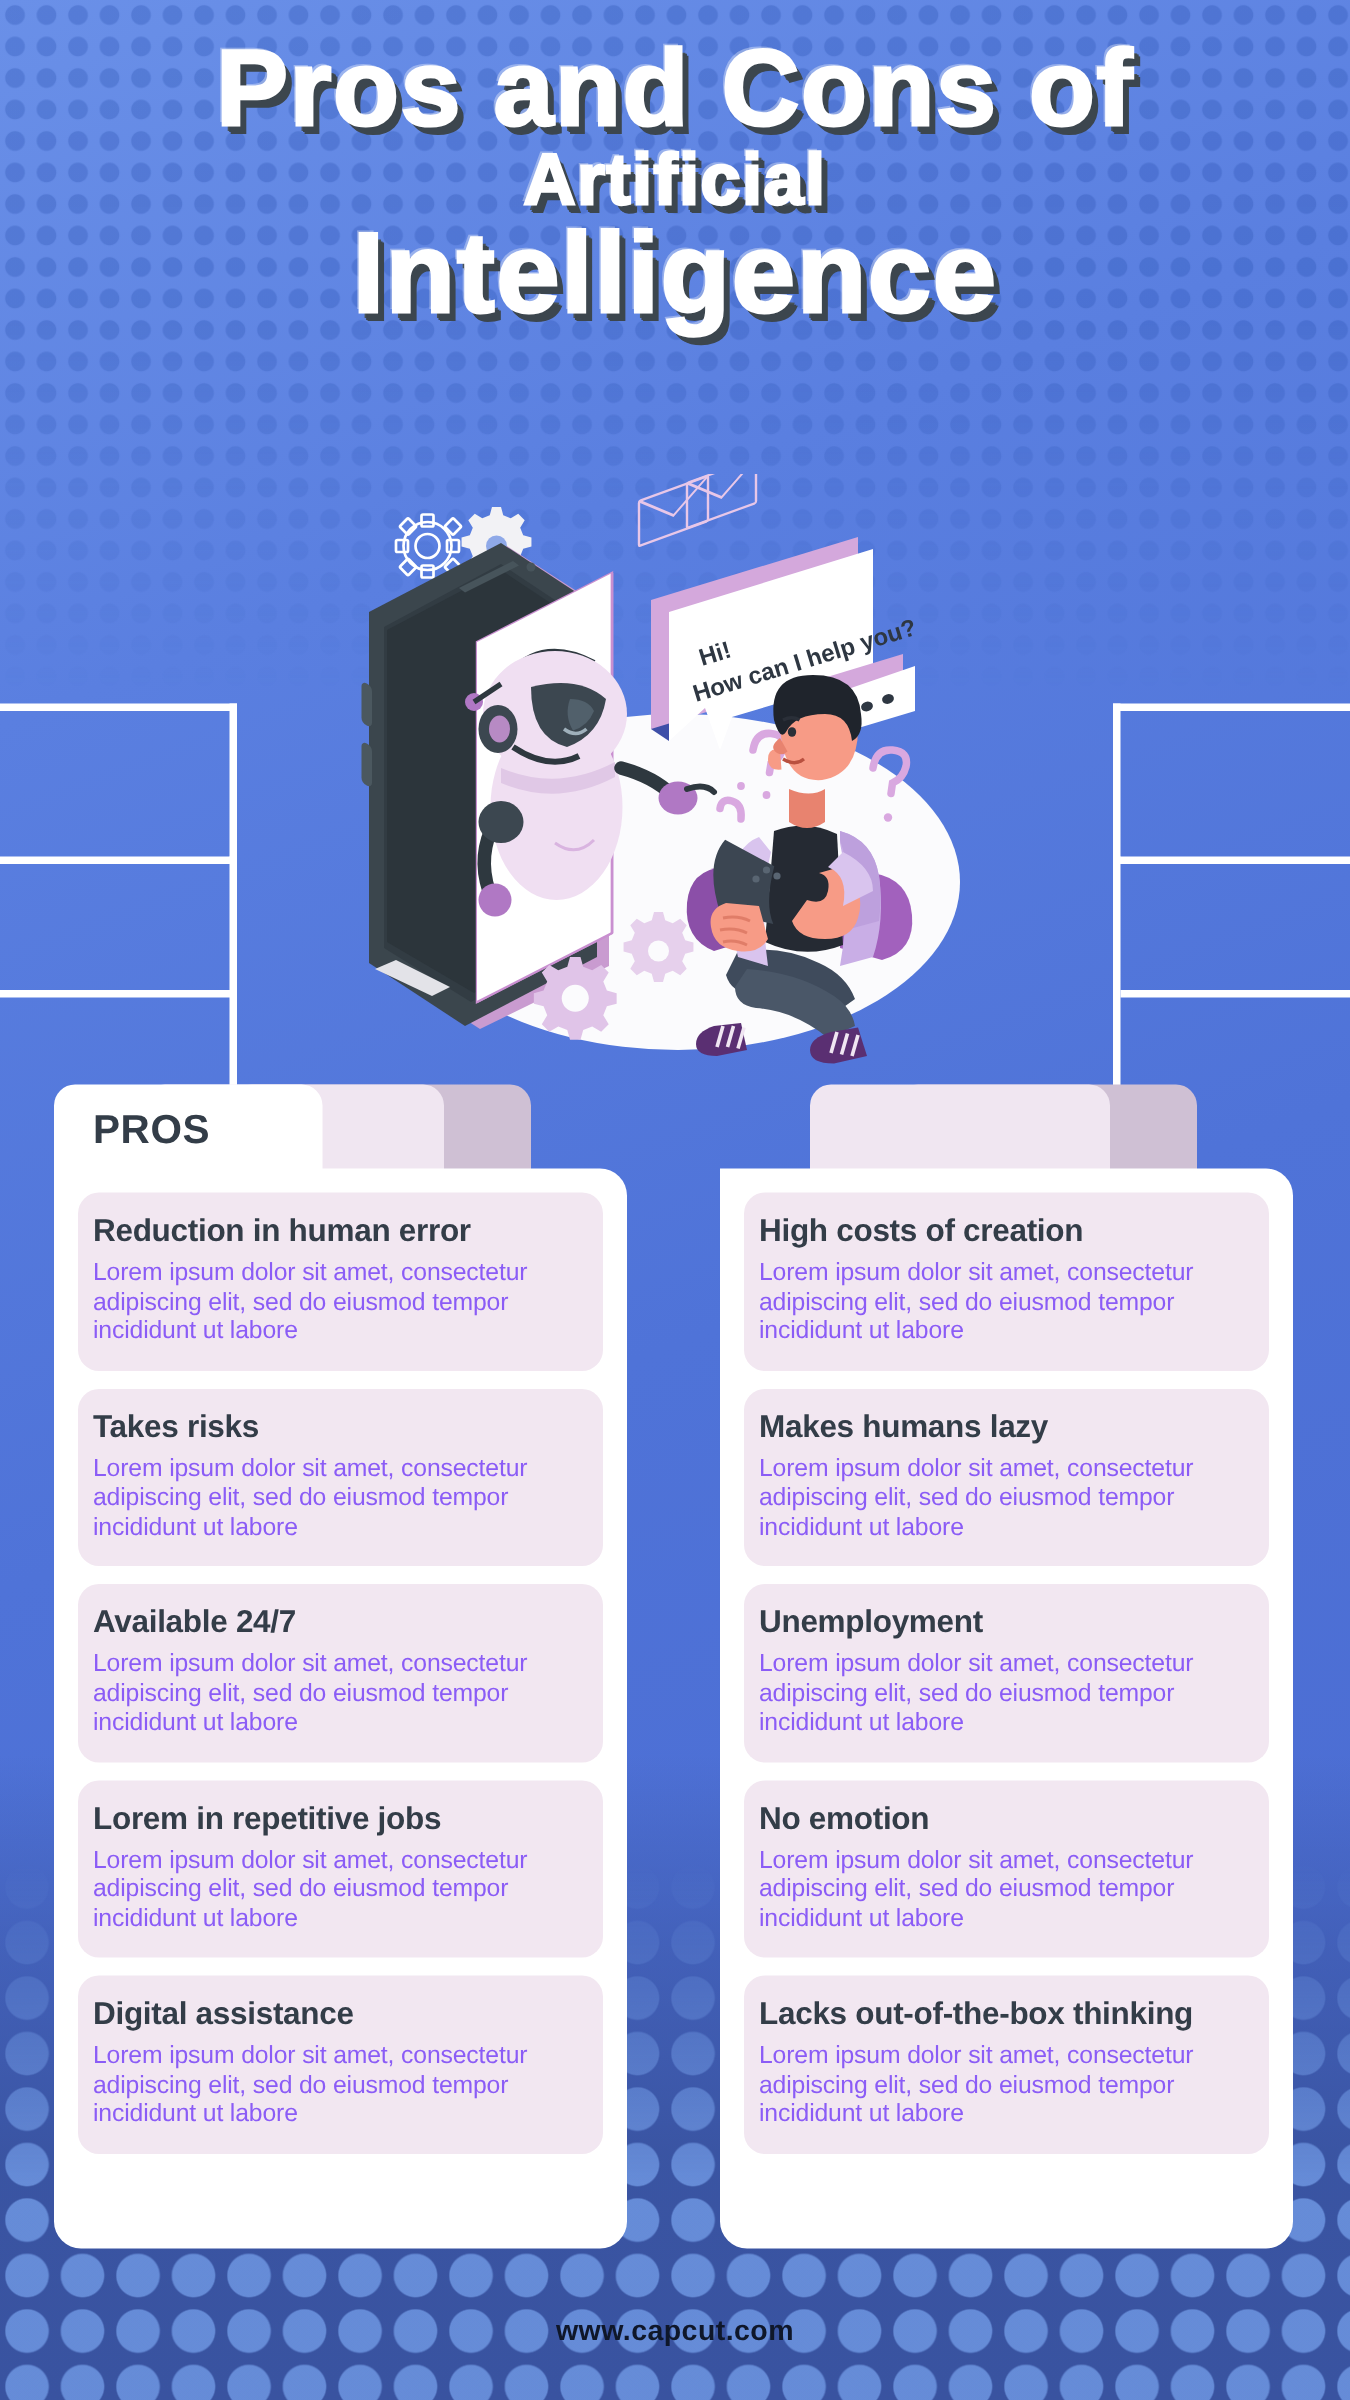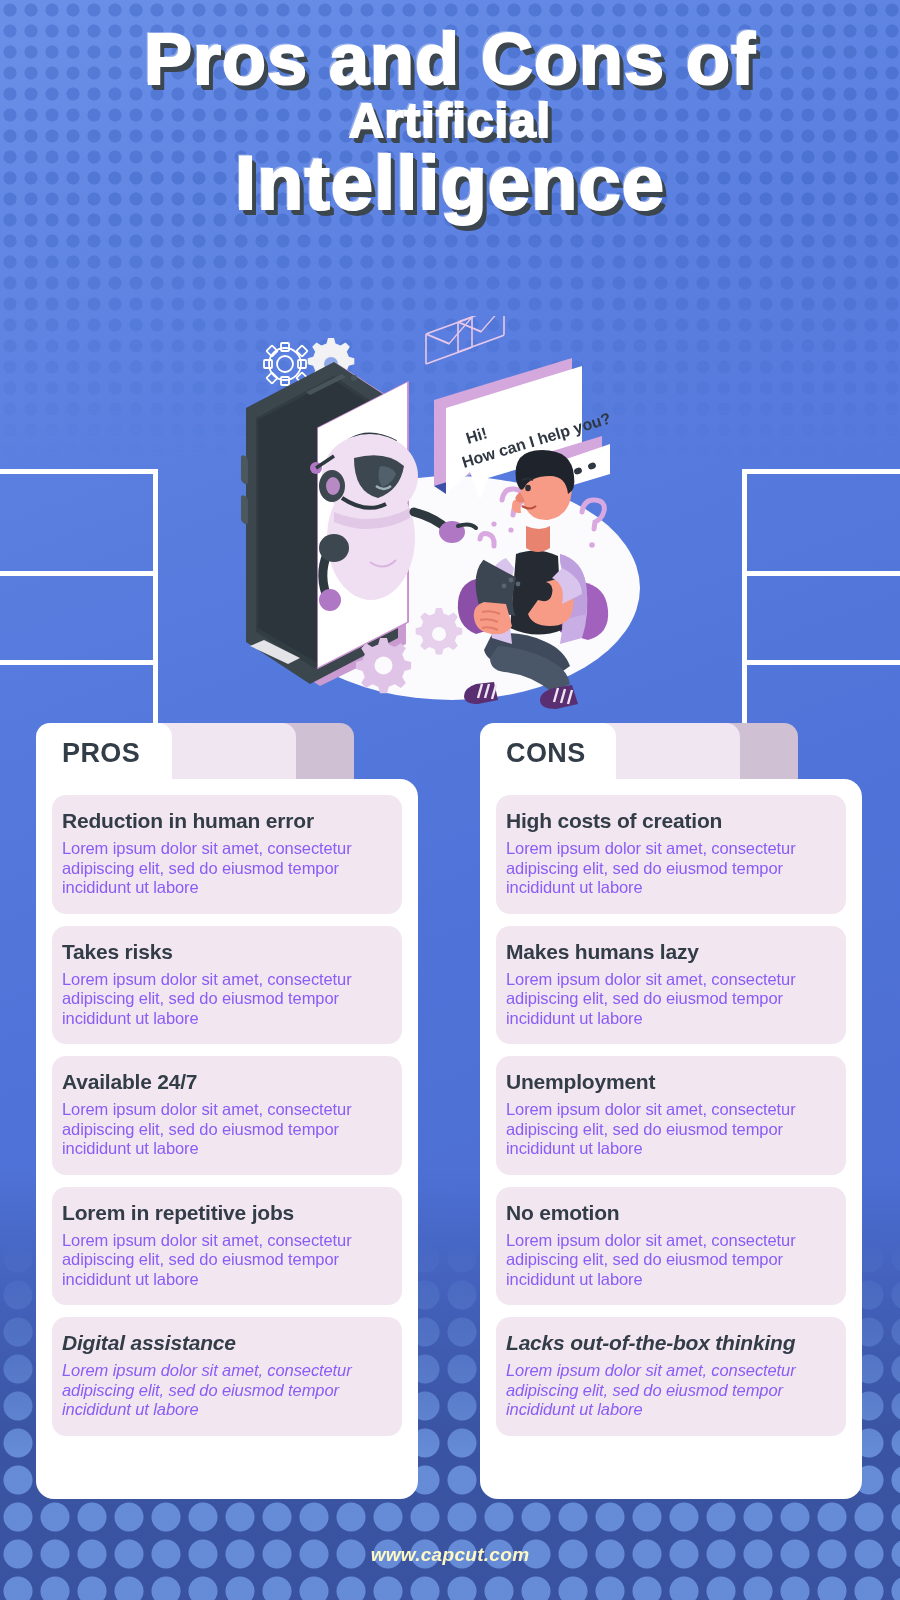--- a/index.html
+++ b/index.html
@@ -74,21 +74,21 @@
   .col.pros { left:36px; }
   .col.cons { left:480px; }
 
   .tabs { position:relative; height:56px; }
   .tab {
     position:absolute; top:0; height:60px; border-radius:14px 14px 0 0;
   }
   .tab.back2 { left:118px; width:200px; background:#cfc0d4; }
   .tab.back1 { left:60px; width:200px; background:#f0e6f1; }
   .tab.front {
-    left:0; width:136px; background:#ffffff;
+    left:0; width:179px; background:#ffffff;
     display:flex; align-items:center; padding-left:26px;
   }
   .tab-label {
     font-size:27px; font-weight:bold; color:#333d48; letter-spacing:.4px;
   }
 
   .card {
     position:relative;
     background:#ffffff;
     border-radius:18px;
@@ -98,37 +98,37 @@
   .col.pros .card { border-radius:0 18px 18px 18px; }
   .col.cons .card { border-radius:0 18px 18px 18px; }
 
   .item {
     background:#f2e7f1;
     border-radius:14px;
     padding:14px 10px 16px 10px;
     margin-bottom:12px;
     text-align:left;
   }
-  .item:last-child { margin-bottom:0;font-style:italic; }
+  .item:last-child { margin-bottom:0; }
   .item-title {
     font-size:21px; font-weight:bold; color:#333d48;
     line-height:1.1; margin-bottom:7px; letter-spacing:-.2px;
   }
   .item-desc {
     font-size:16.5px; color:#8b5cf6; line-height:1.18;
     letter-spacing:-.1px;
   }
 
   
   .footer {
     position:absolute; left:0; right:0; bottom:34px;
     text-align:center; z-index:8;
   }
   .footer-text {
-    font-size:19px; font-weight:bold; color:#fef9c3; letter-spacing:.3px;font-style:italic;
+    font-size:19px; font-weight:bold; color:#0f172a; letter-spacing:.3px;
   }
 </style>
 </head>
 <body>
 
 <div id="bg-root">
   <div class="bg-base"></div>
   <div class="dots-top"></div>
   <div class="band-bottom"></div>
   <div class="dots-bottom"></div>
@@ -343,23 +343,20 @@
       <div class="item-title">Digital assistance</div>
       <div class="item-desc">Lorem ipsum dolor sit amet, consectetur adipiscing elit, sed do eiusmod tempor incididunt ut labore</div>
     </div>
   </div>
 </div>
 
 <div class="col cons">
   <div class="tabs">
     <div class="tab back2"></div>
     <div class="tab back1"></div>
-    <div class="tab front">
-      <span class="tab-label">CONS</span>
-    </div>
   </div>
   <div class="card">
     <div class="item">
       <div class="item-title">High costs of creation</div>
       <div class="item-desc">Lorem ipsum dolor sit amet, consectetur adipiscing elit, sed do eiusmod tempor incididunt ut labore</div>
     </div>
     <div class="item">
       <div class="item-title">Makes humans lazy</div>
       <div class="item-desc">Lorem ipsum dolor sit amet, consectetur adipiscing elit, sed do eiusmod tempor incididunt ut labore</div>
     </div>

